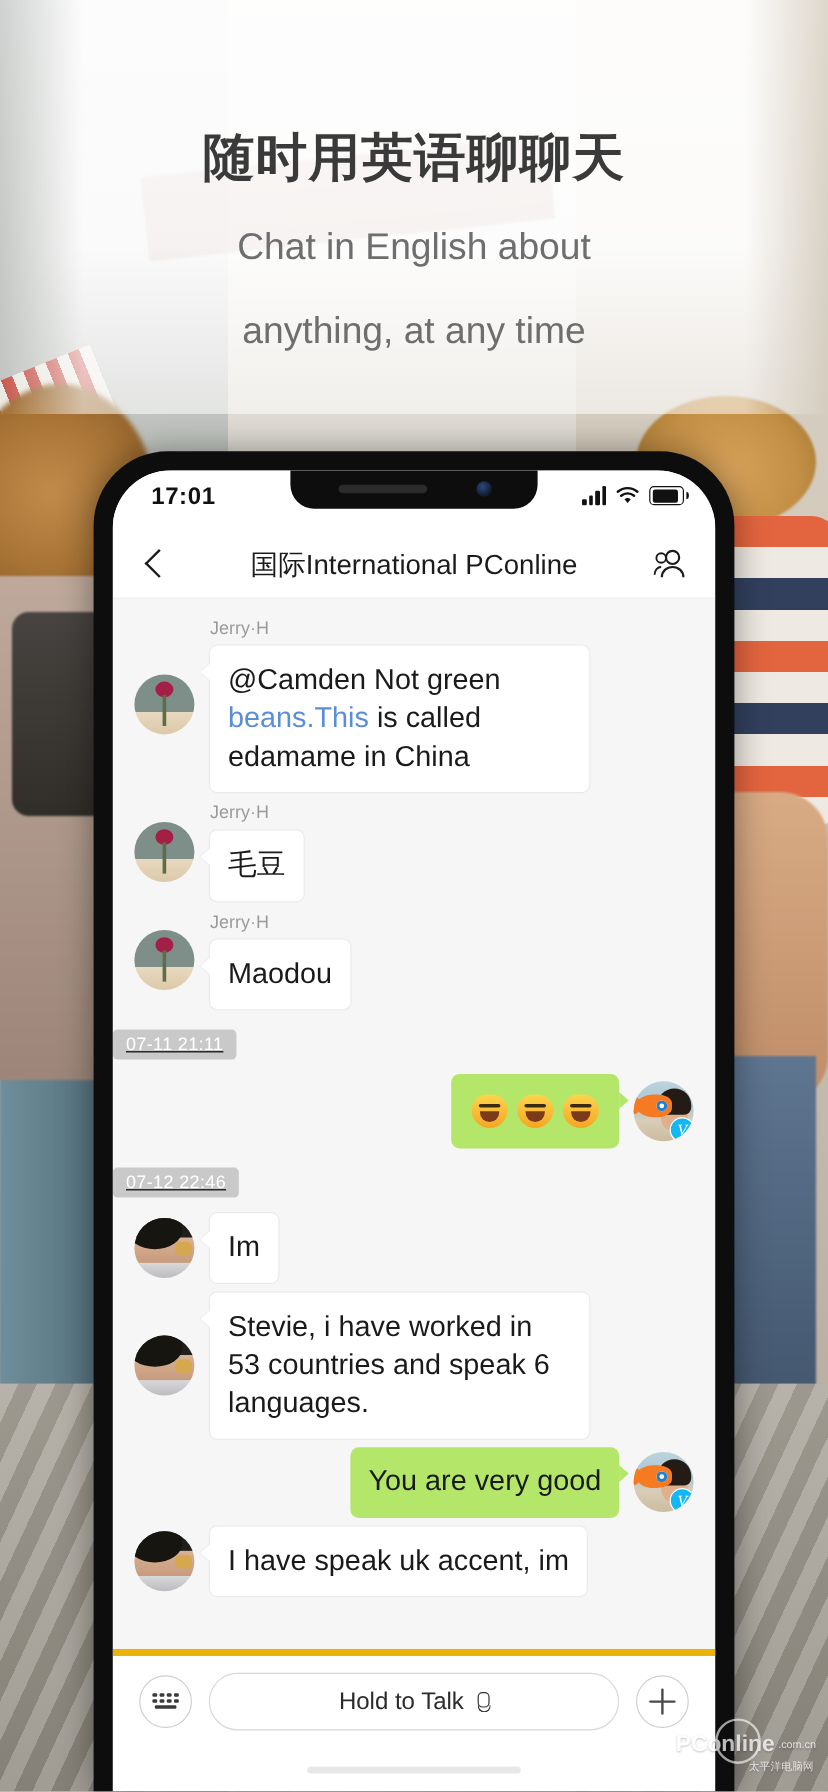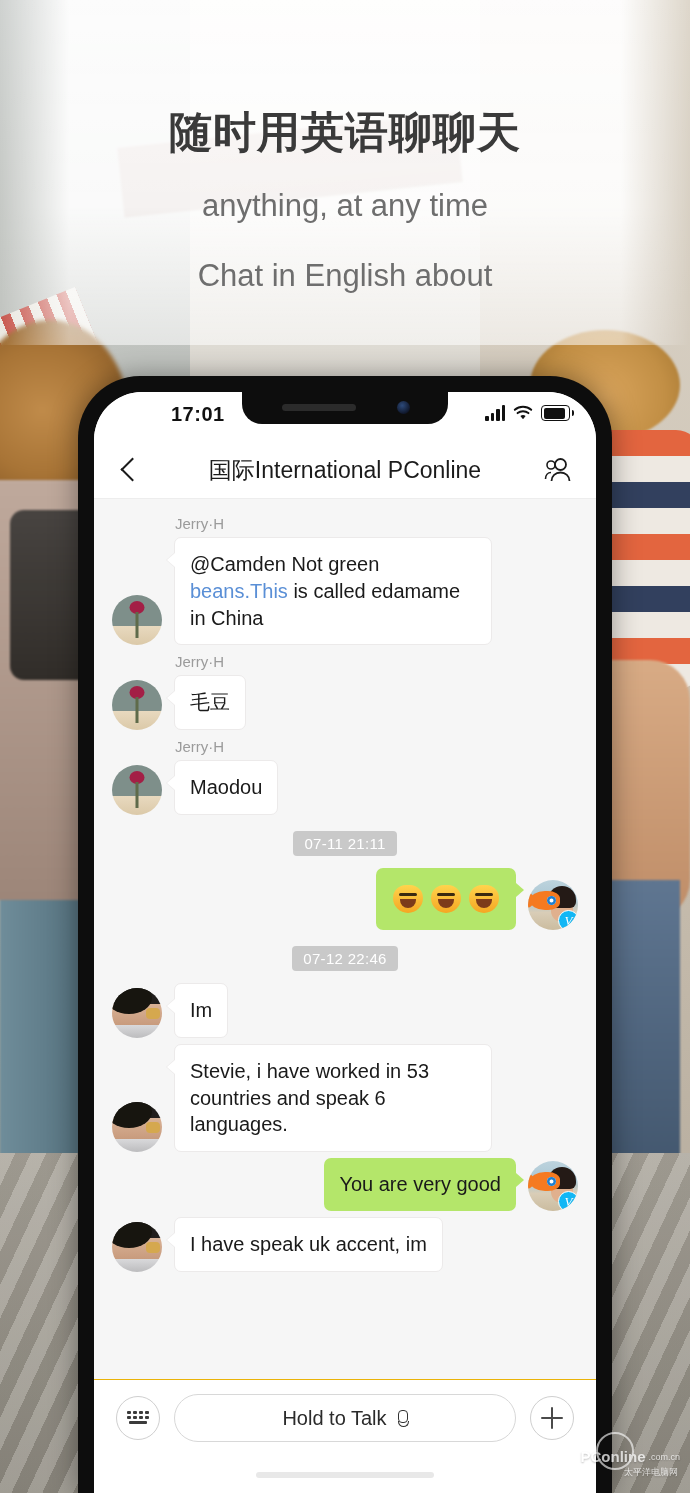--- a/index.html
+++ b/index.html
@@ -128,21 +128,21 @@
     width:206px;height:34px;background:#0d0d0d;border-radius:0 0 20px 20px;
   }
   .notch .speaker{
     position:absolute;left:40px;top:14px;width:74px;height:7px;border-radius:4px;background:#2b2b2b;
   }
   .notch .cam{
     position:absolute;right:38px;top:11px;width:13px;height:13px;border-radius:50%;
     background:radial-gradient(circle at 40% 35%,#2d4a7a,#10182c 70%);
   }
   .sb-time{
-    position:absolute;left:32px;top:11px;font-size:20px;font-weight:bold;color:#111;letter-spacing:.5px;margin-left:45px;
+    position:absolute;left:32px;top:11px;font-size:20px;font-weight:bold;color:#111;letter-spacing:.5px;
   }
   .sb-right{position:absolute;right:26px;top:13px;display:flex;align-items:flex-end;gap:8px;}
   .sig{display:flex;align-items:flex-end;gap:2px;height:16px;}
   .sig i{display:block;width:3.5px;background:#111;border-radius:1px;}
   .sig i:nth-child(1){height:5px;}
   .sig i:nth-child(2){height:8px;}
   .sig i:nth-child(3){height:12px;}
   .sig i:nth-child(4){height:16px;}
   .batt{
     width:27px;height:14px;border:1.8px solid #111;border-radius:4px;position:relative;
@@ -164,21 +164,21 @@
     position:absolute;left:0;right:0;text-align:center;font-size:23px;color:#1b1b1b;
     pointer-events:none;
   }
   .members-icon{margin-left:auto;width:30px;height:28px;position:relative;cursor:pointer;}
 
   
   #chat{
     flex:1 1 auto;background:#f6f6f6;overflow:hidden;position:relative;
     padding:14px 0 0 0;
   }
-  .row{display:flex;padding:0 18px;margin-bottom:6px;align-items:flex-end;}
+  .row{display:flex;padding:0 18px;margin-bottom:6px;align-items:center;}
   .row.in{justify-content:flex-start;}
   .row.out{justify-content:flex-end;}
   .avatar{
     width:50px;height:50px;border-radius:50%;flex:0 0 50px;overflow:hidden;position:relative;
   }
   
   .av-jerry{background:linear-gradient(to bottom,#7e8f8a 0%,#7e8f8a 62%,#e8d9bf 62%,#dbc9a8 100%);}
   .av-jerry::before{
     content:"";position:absolute;left:50%;top:6px;transform:translateX(-50%);
     width:15px;height:13px;border-radius:50%;background:#a31f46;
@@ -212,21 +212,21 @@
     background:#f57a21;transform:rotate(45deg);border-radius:3px;
   }
   .vbadge{
     position:absolute;right:-1px;bottom:-1px;width:19px;height:19px;border-radius:50%;
     background:#12b7f5;color:#fff;font-size:13px;line-height:19px;text-align:center;
     font-family:"Liberation Serif",serif;border:1.5px solid #fff;font-style:italic;
   }
   .stack{display:flex;flex-direction:column;max-width:330px;}
   .sender{font-size:15px;color:#9b9b9b;margin:2px 0 5px 13px;}
   .bubble{
-    position:relative;border-radius:7px;padding:13px 15px;font-size:20px;line-height:1.34;
+    position:relative;border-radius:7px;padding:13px 15px;font-size:24px;line-height:1.34;
     color:#1a1a1a;word-wrap:break-word;
   }
   .bubble.in{background:#fff;margin-left:12px;border:1px solid #eceaea;}
   .bubble.in::before{
     content:"";position:absolute;left:-8px;top:15px;width:0;height:0;
     border-top:7px solid transparent;border-bottom:7px solid transparent;border-right:8px solid #fff;
     filter:drop-shadow(-1px 0 0 #eceaea);
   }
   .bubble.out{background:#b4e66a;margin-right:12px;}
   .bubble.out::after{
@@ -240,28 +240,28 @@
     background:linear-gradient(to bottom,#ffd44d,#f5a623);position:relative;flex:0 0 30px;
   }
   .emo::before{
     content:"";position:absolute;left:6px;top:8px;width:18px;height:3px;border-radius:2px;
     background:#3a2a10;box-shadow:0 0 0 0 #000;
   }
   .emo::after{
     content:"";position:absolute;left:7px;top:14px;width:16px;height:9px;
     border-radius:0 0 9px 9px;background:#7c3a1a;
   }
-  .ts-wrap{display:flex;justify-content:center;margin:16px 0 12px;}
+  .ts-wrap{display:flex;justify-content:flex-start;margin:16px 0 12px;text-decoration:underline;}
   .ts{
     background:#c9c9c9;color:#fff;font-size:15px;padding:4px 11px;border-radius:4px;letter-spacing:.3px;
   }
 
   
   #inputbar{
-    flex:0 0 76px;height:76px;background:#fff;border-top:1px solid #eab308;
+    flex:0 0 76px;height:76px;background:#fff;border-top:6px solid #eab308;
     display:flex;align-items:center;padding:0 22px;gap:14px;
   }
   .circ-btn{
     width:42px;height:42px;border-radius:50%;border:1.6px solid #cfcfcf;flex:0 0 42px;
     display:flex;align-items:center;justify-content:center;cursor:pointer;
   }
   .kb{width:22px;height:15px;position:relative;}
   .kb i{position:absolute;background:#3b3b3b;border-radius:1px;}
   .plus{position:relative;width:22px;height:22px;}
   .plus::before,.plus::after{content:"";position:absolute;background:#4a4a4a;border-radius:1px;}
@@ -288,21 +288,21 @@
 
   
   #wm{
     position:absolute;right:10px;bottom:28px;display:flex;align-items:center;gap:3px;
     opacity:.72;pointer-events:none;
   }
   #wm .ring{
     width:34px;height:34px;border-radius:50%;border:2px solid rgba(255,255,255,.85);
     position:absolute;right:46px;bottom:-5px;
   }
-  #wm .t1{font-size:15px;font-weight:bold;color:#fff;text-shadow:0 1px 2px rgba(0,0,0,.35);}
+  #wm .t1{font-size:19px;font-weight:bold;color:#fff;text-shadow:0 1px 2px rgba(0,0,0,.35);}
   #wm .t2{font-size:9px;color:#fff;text-shadow:0 1px 2px rgba(0,0,0,.35);}
   #wm .t3{
     position:absolute;right:2px;bottom:-14px;font-size:9px;color:#fff;white-space:nowrap;
     text-shadow:0 1px 2px rgba(0,0,0,.35);
     font-family:Liberation Serif, serif;
   }
 </style>
 </head>
 <body>
 
@@ -319,22 +319,22 @@
   <div class="bg-backpack"></div>
   <div class="bg-hat"></div>
   <div class="bg-shirt"></div>
   <div class="bg-arm"></div>
   <div class="bg-jeans"></div>
   <div class="bg-cobble"></div>
 </div>
 
 <div id="hero">
   <h1 class="cn">随时用英语聊聊天</h1>
+  <p class="en">Chat in English about</p>
   <p class="en">anything, at any time</p>
-  <p class="en">Chat in English about</p>
 </div>
 
 <div id="phone">
   <div id="screen">
 
     <div id="statusbar">
       <div class="notch">
         <div class="speaker"></div>
         <div class="cam"></div>
       </div>

